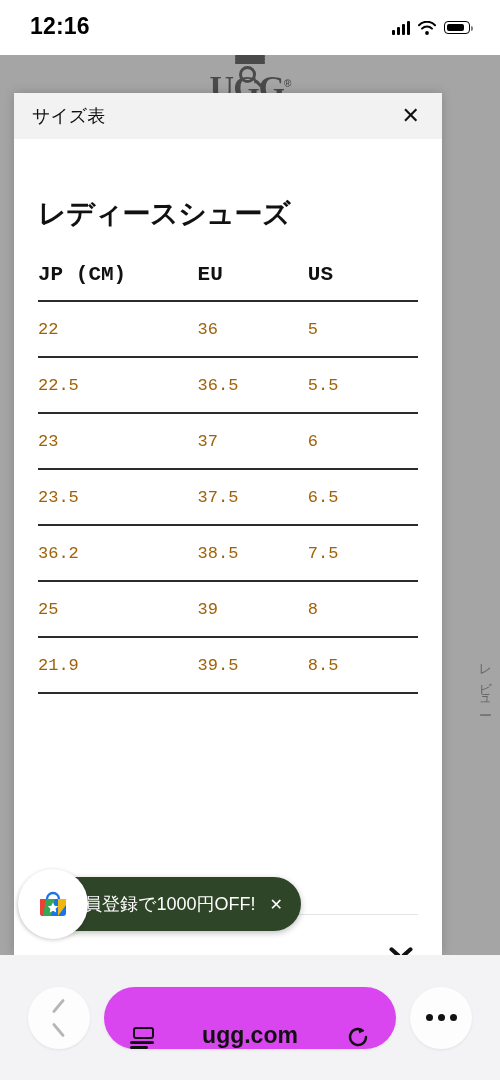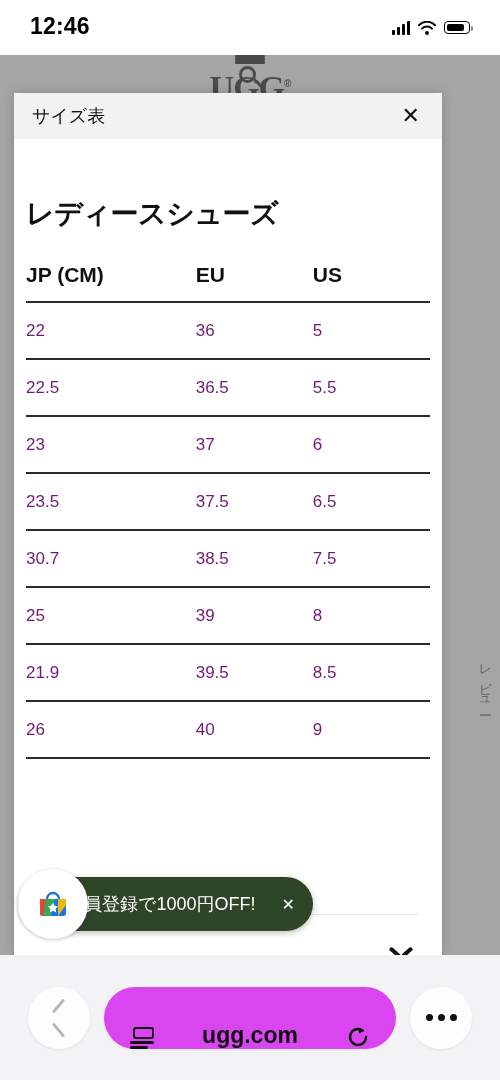--- a/index.html
+++ b/index.html
@@ -77,35 +77,35 @@
   .modal-header{
     height:46px;background:#f2f2f2;
     display:flex;align-items:center;justify-content:space-between;
     padding:0 22px 0 18px;box-sizing:border-box;
   }
   .modal-title{font-size:18px;color:#111;}
   .modal-close{
     font-size:22px;color:#111;line-height:1;cursor:pointer;
     font-family:"DejaVu Sans",sans-serif;
   }
-  .modal-body{padding:0 12px;box-sizing:border-box;position:relative;height:816px;}
+  .modal-body{padding:0 24px;box-sizing:border-box;position:relative;height:816px;font-family:Liberation Mono, monospace;}
   .chart-title{
     font-size:28px;font-weight:bold;color:#111;
     margin:56px 0 0 0;letter-spacing:-.5px;
   }
   table.sizes{
     width:100%;border-collapse:collapse;margin-top:30px;
     table-layout:fixed;
   }
   table.sizes th{
     text-align:left;font-size:21px;font-weight:bold;color:#111;
     padding:0 0 14px 0;border-bottom:2px solid #2b2b2b;
   }
   table.sizes td{
-    text-align:left;font-size:17px;color:#701a75;
+    text-align:left;font-size:17px;color:#a16207;
     padding:18px 0 17px 0;border-bottom:2px solid #2b2b2b;
   }
   table.sizes tr:last-child td{border-bottom:2px solid #2b2b2b;}
   th.c1,td.c1{width:42%;padding-left:18px;}
   th.c2,td.c2{width:29%;}
   th.c3,td.c3{width:29%;}
   .accordion{
     position:absolute;left:24px;right:24px;bottom:22px;
     border-top:1px solid #e4e4e4;
     height:74px;display:flex;align-items:center;justify-content:flex-end;
@@ -121,21 +121,20 @@
 
   
   .promo{
     position:absolute;left:20px;top:877px;
     height:54px;min-width:274px;
     background:#2f4528;border-radius:27px;
     display:flex;align-items:center;
     padding:0 18px 0 64px;box-sizing:border-box;
     box-shadow:0 2px 6px rgba(0,0,0,.25);
     z-index:7;
-    gap:12px;
   }
   .promo-text{color:#ffffff;font-size:18px;white-space:nowrap;}
   .promo-close{color:#ffffff;font-size:16px;margin-left:14px;cursor:pointer;}
   .promo-badge{
     position:absolute;left:18px;top:869px;width:70px;height:70px;
     border-radius:50%;background:#ffffff;
     box-shadow:0 1px 4px rgba(0,0,0,.2);
     display:flex;align-items:center;justify-content:center;
     z-index:8;
   }
@@ -171,21 +170,21 @@
   .reader-icon .l2{position:absolute;left:0;bottom:0;width:18px;height:2.5px;background:#111;border-radius:2px;}
   .url-text{font-size:23px;font-weight:bold;color:#111;}
   .reload{width:24px;height:24px;}
   .dots{display:flex;gap:5px;}
   .dots i{width:7px;height:7px;background:#111;border-radius:50%;display:block;}
 </style>
 </head>
 <body>
 
 <div class="statusbar">
-  <div class="status-time">12:46</div>
+  <div class="status-time">12:16</div>
   <div class="status-icons">
     <div class="sig">
         <i></i>
         <i></i>
         <i></i>
         <i></i>
       </div>
     <div class="wifi">
       <svg width="18" height="14" viewBox="0 0 18 14">
         <path d="M1 4.2 A11 11 0 0 1 17 4.2" stroke="#000" stroke-width="2" fill="none" stroke-linecap="round"></path>
@@ -254,38 +253,33 @@
           <td class="c1">23</td>
           <td class="c2">37</td>
           <td class="c3">6</td>
         </tr>
         <tr>
           <td class="c1">23.5</td>
           <td class="c2">37.5</td>
           <td class="c3">6.5</td>
         </tr>
         <tr>
-          <td class="c1">30.7</td>
+          <td class="c1">36.2</td>
           <td class="c2">38.5</td>
           <td class="c3">7.5</td>
         </tr>
         <tr>
           <td class="c1">25</td>
           <td class="c2">39</td>
           <td class="c3">8</td>
         </tr>
         <tr>
           <td class="c1">21.9</td>
           <td class="c2">39.5</td>
           <td class="c3">8.5</td>
-        </tr>
-        <tr>
-          <td class="c1">26</td>
-          <td class="c2">40</td>
-          <td class="c3">9</td>
         </tr>
       </tbody>
     </table>
 
     <div class="accordion">
       <div class="chev-down"></div>
     </div>
   </div>
 </div>
 

